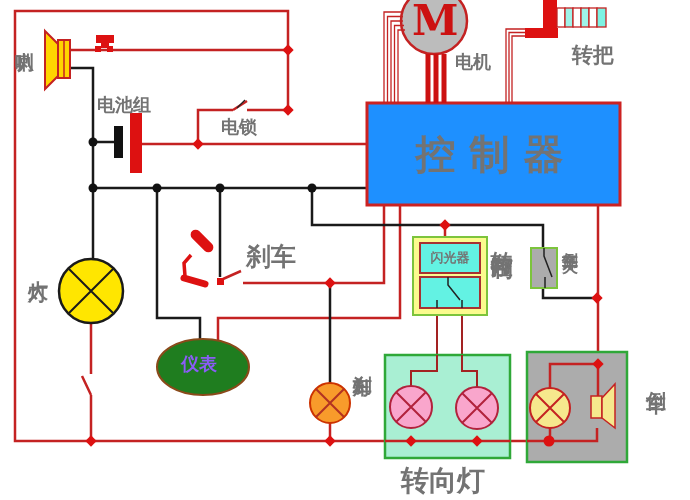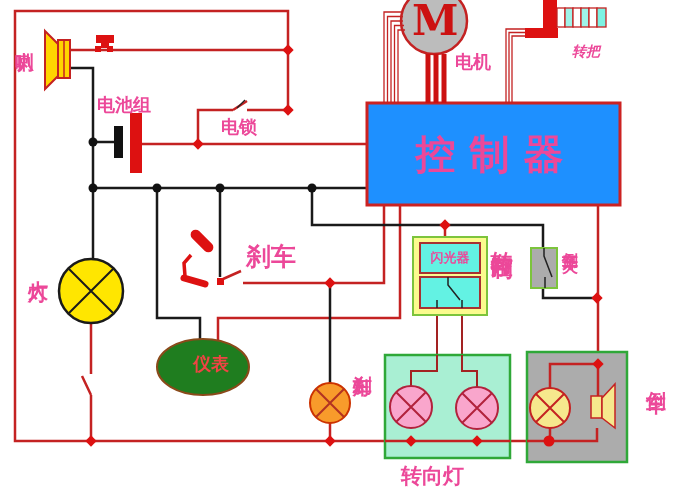--- a/index.html
+++ b/index.html
@@ -1,19 +1,19 @@
 <!DOCTYPE html>
 <html><head>
 <meta charset="utf-8">
 <style>
   html,body{margin:0;padding:0;background:#fff;}
   #stage{position:relative;width:690px;height:500px;background:#ffffff;overflow:hidden;
          font-family:"DejaVu Sans","Liberation Sans",sans-serif;}
   #wires{position:absolute;left:0;top:0;}
-  .lbl{position:absolute;font-weight:bold;color:#ec4899;white-space:nowrap;line-height:1.12;}
+  .lbl{position:absolute;font-weight:bold;color:#737373;white-space:nowrap;line-height:1.12;}
   .vert{writing-mode:vertical-rl;text-orientation:upright;letter-spacing:2px;}
   .ctrl-box{position:absolute;left:367px;top:103px;width:253px;height:102px;
             display:flex;align-items:center;justify-content:center;
             font-size:40px;letter-spacing:14px;padding-left:6px;box-sizing:border-box;}
   .flash-box{position:absolute;left:420px;top:243px;width:60px;height:30px;
              display:flex;align-items:center;justify-content:center;font-size:13px;}
   .m-lbl{position:absolute;left:412px;top:-4px;width:44px;height:50px;text-align:center;
          font-family:"DejaVu Serif","Liberation Serif",serif;font-size:42px;font-weight:bold;color:#c11;line-height:50px;}
 </style>
 </head>
@@ -183,25 +183,25 @@
     <circle cx="220" cy="188" r="4.5"></circle>
     <circle cx="312" cy="188" r="4.5"></circle>
   </g>
 </svg>
 
 <div class="lbl vert" style="left:14px;top:36px;font-size:19px;">喇叭</div>
 <div class="lbl" style="left:97px;top:95px;font-size:18px;text-align:center;">电池组</div>
 <div class="lbl" style="left:221px;top:77px;font-size:18px;margin-top:40px;">电锁</div>
 <div class="m-lbl">M</div>
 <div class="lbl" style="left:455px;top:52px;font-size:18px;">电机</div>
-<div class="lbl" style="left:572px;top:44px;font-size:14px;font-style:italic;">转把</div>
+<div class="lbl" style="left:572px;top:44px;font-size:21px;">转把</div>
 <div class="ctrl-box lbl">控制器</div>
 <div class="lbl" style="left:246px;top:243px;font-size:25px;">刹车</div>
 <div class="lbl vert" style="left:27px;top:265px;font-size:20px;">大灯</div>
-<div class="lbl" style="left:181px;top:354px;font-size:18px;color:#ef4444;margin-left:12px;">仪表</div>
+<div class="lbl" style="left:181px;top:354px;font-size:18px;color:#8b5cf6;">仪表</div>
 <div class="flash-box lbl">闪光器</div>
 <div class="lbl vert" style="left:489px;top:233px;font-size:22px;">转向控制</div>
 <div class="lbl vert" style="left:561px;top:239px;font-size:16px;">倒车开关</div>
 <div class="lbl vert" style="left:352px;top:359px;font-size:19px;">刹车灯</div>
-<div class="lbl" style="left:401px;top:465px;font-size:21px;">转向灯</div>
+<div class="lbl" style="left:401px;top:465px;font-size:28px;">转向灯</div>
 <div class="lbl vert" style="left:645px;top:375px;font-size:20px;">倒车</div>
 
 </div>
 
 </body></html>

